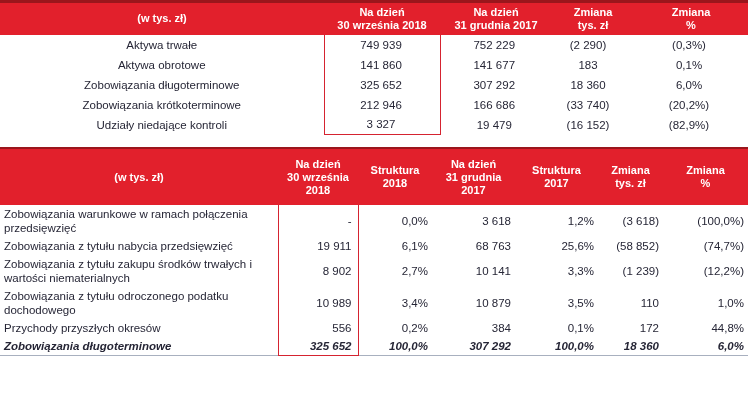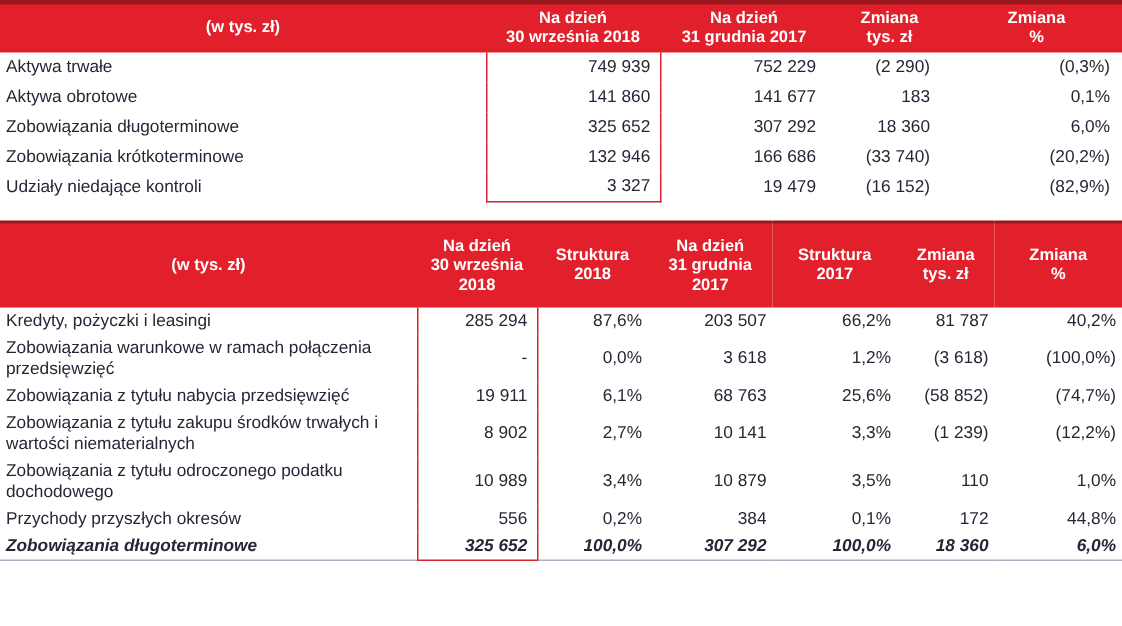--- a/index.html
+++ b/index.html
@@ -23,21 +23,21 @@
     border-top:3px solid var(--header-dark-red, #9a161c);
     padding:2px 2px;
   }
   #t1 thead th { height:33px; }
   #t2 thead th { height:57px; border-top-width:2px; }
 
   table.fin td {
     font-size:11.5px; line-height:14px; vertical-align:middle;
     padding:2px 4px;
   }
-  #t1 tbody td { height:20px; padding-top:1px; padding-bottom:1px; }
+  #t1 tbody td { height:20px; padding-top:1px; padding-bottom:1px;text-align:center; }
   td.lbl { text-align:left; padding-left:6px; }
   td.val { text-align:right; }
 
   
   #t1 tbody td:nth-child(2),
   #t2 tbody td:nth-child(2) {
     border-left:1.5px solid var(--box-red, #d52330);
     border-right:1.5px solid var(--box-red, #d52330);
     padding-right:6px;
     margin-top:48px;
@@ -103,21 +103,21 @@
         </tr>
         <tr>
           <td class="lbl">Zobowiązania długoterminowe</td>
           <td class="val">325 652</td>
           <td class="val">307 292</td>
           <td class="val">18 360</td>
           <td class="val">6,0%</td>
         </tr>
         <tr>
           <td class="lbl">Zobowiązania krótkoterminowe</td>
-          <td class="val">132 946</td>
+          <td class="val">212 946</td>
           <td class="val">166 686</td>
           <td class="val">(33 740)</td>
           <td class="val">(20,2%)</td>
         </tr>
         <tr>
           <td class="lbl">Udziały niedające kontroli</td>
           <td class="val">3 327</td>
           <td class="val">19 479</td>
           <td class="val">(16 152)</td>
           <td class="val">(82,9%)</td>
@@ -149,29 +149,20 @@
         <th>Struktura
 2017</th>
         <th>Zmiana
 tys. zł</th>
         <th>Zmiana
 %</th>
       </tr>
     </thead>
     <tbody>
         <tr>
-          <td class="lbl">Kredyty, pożyczki i leasingi</td>
-          <td class="val">285 294</td>
-          <td class="val">87,6%</td>
-          <td class="val">203 507</td>
-          <td class="val">66,2%</td>
-          <td class="val">81 787</td>
-          <td class="val">40,2%</td>
-        </tr>
-        <tr>
           <td class="lbl">Zobowiązania warunkowe w ramach połączenia przedsięwzięć</td>
           <td class="val">-</td>
           <td class="val">0,0%</td>
           <td class="val">3 618</td>
           <td class="val">1,2%</td>
           <td class="val">(3 618)</td>
           <td class="val">(100,0%)</td>
         </tr>
         <tr>
           <td class="lbl">Zobowiązania z tytułu nabycia przedsięwzięć</td>

